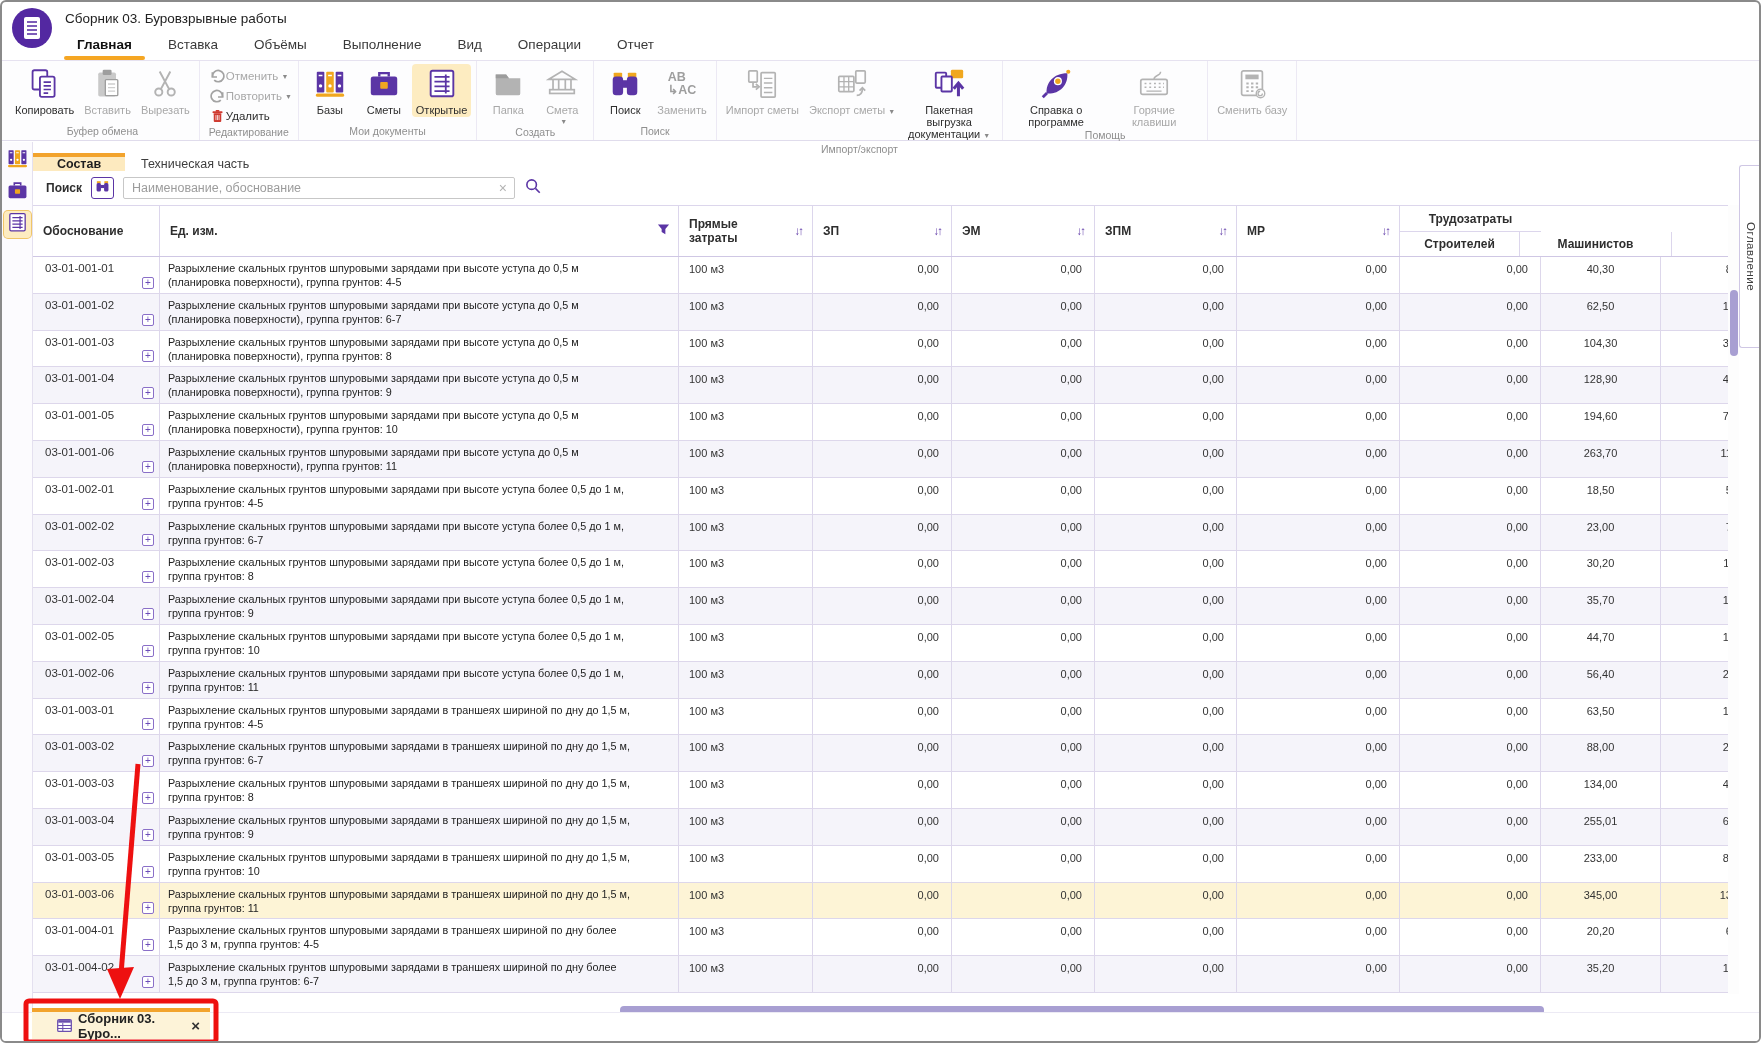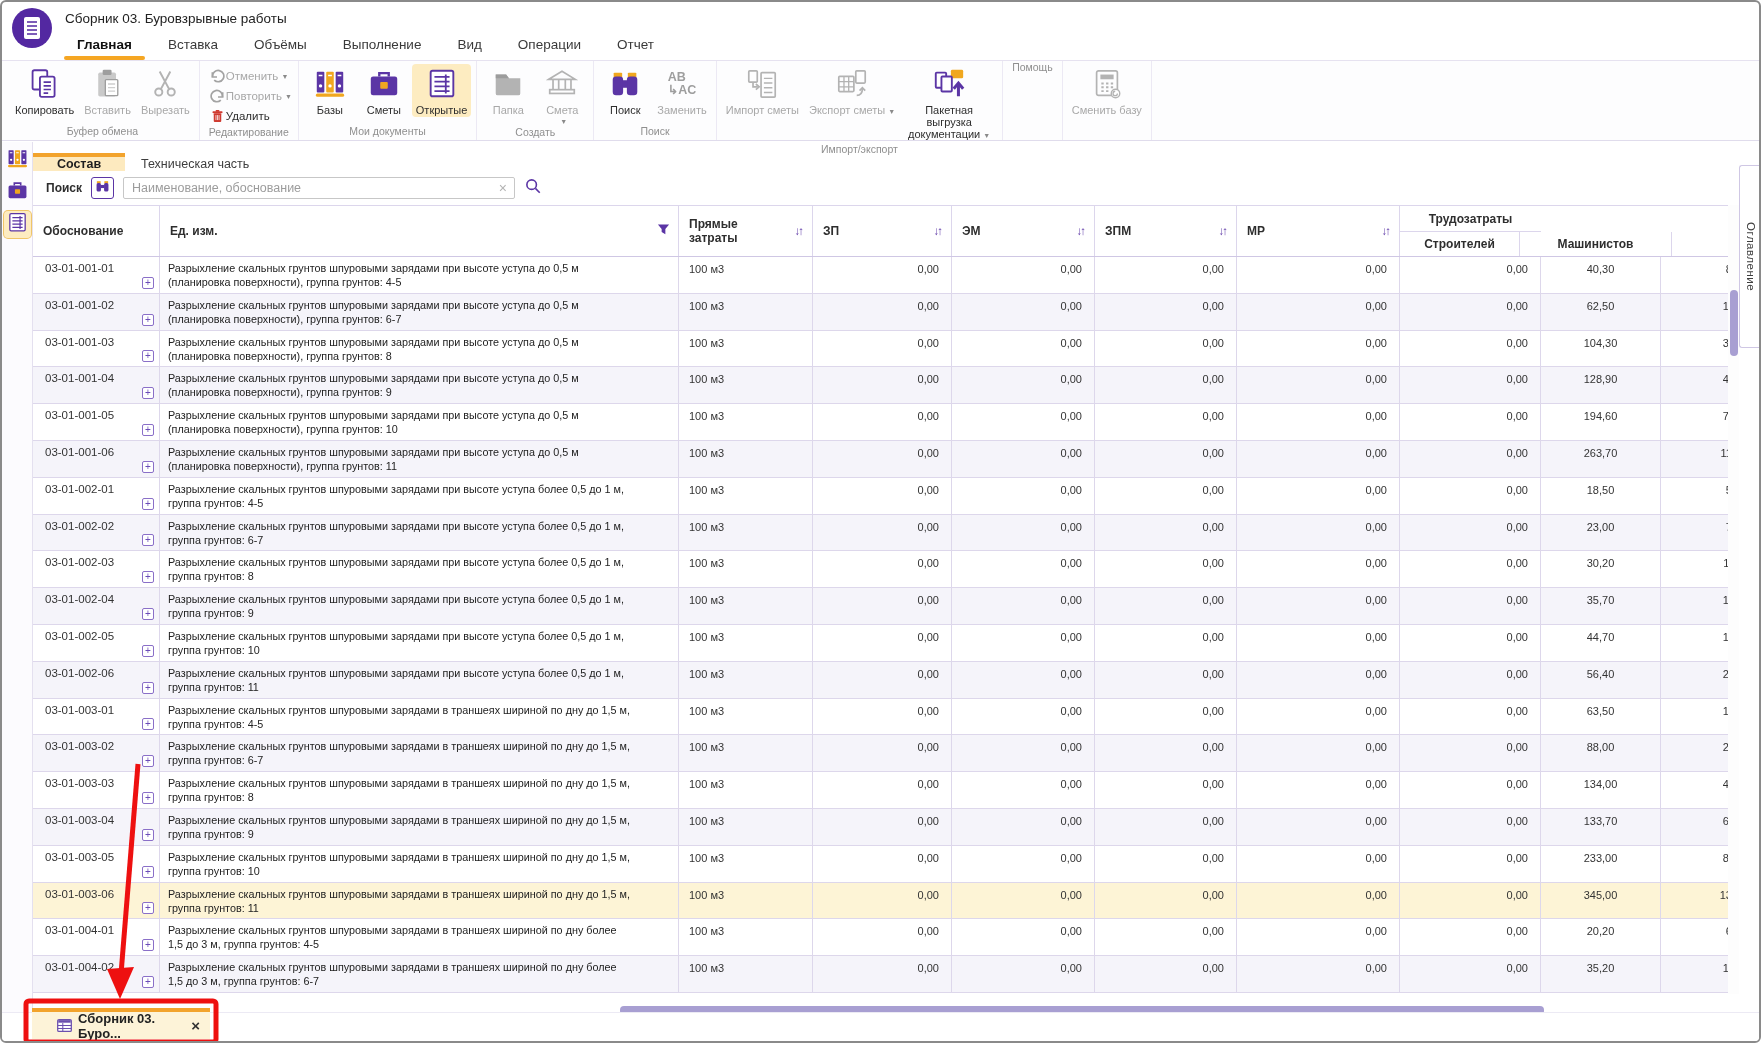--- a/index.html
+++ b/index.html
@@ -303,20 +303,43 @@
                 <path d="M28 31V19" stroke="#5b35a5" stroke-width="3.2"></path>
                 <path d="M23 23l5-6 5 6" fill="none" stroke="#5b35a5" stroke-width="3.2"></path>
               </svg>
             </div>
             <div class="rlab">Пакетная выгрузка документации<span class="caret">▼</span></div>
           </div>
         </div>
         <div class="rlabel">Импорт/экспорт</div>
       </div>
       <div class="rgroup">
+        <div class="rbtns">
+          <div class="rbtn enabled">
+            <div class="ric">
+              <svg width="34" height="34" viewBox="0 0 36 36">
+                <path d="M8 28C7 17 15 6.5 30 6.5 31 20 21 29 8 28z" fill="#5b35a5"></path>
+                <circle cx="20" cy="15" r="3.6" fill="#f0a71f" stroke="#fff" stroke-width="1.4"></circle>
+                <path d="M8.5 27.5L4 32" stroke="#5b35a5" stroke-width="3"></path>
+                <circle cx="31" cy="5" r="2.2" fill="#f0a71f"></circle>
+              </svg>
+            </div>
+            <div class="rlab">Справка о программе</div>
+          </div>
+          <div class="rbtn disabled">
+            <div class="ric">
+              <svg width="34" height="34" viewBox="0 0 36 36" fill="none" stroke="#b3b3b3" stroke-width="1.8">
+                <path d="M18 13c0-5 7-3 7-8" stroke-width="1.5"></path>
+                <rect x="4" y="13" width="28" height="16" rx="2"></rect>
+                <path d="M8 17.5h2M13 17.5h2M18 17.5h2M23 17.5h2M8 21.5h2M13 21.5h2M18 21.5h2M23 21.5h2M27.5 17.5h1M27.5 21.5h1M10 25.5h16" stroke-width="1.5"></path>
+              </svg>
+            </div>
+            <div class="rlab">Горячие клавиши</div>
+          </div>
+        </div>
         <div class="rlabel">Помощь</div>
       </div>
       <div class="rgroup">
         <div class="rbtns">
           <div class="rbtn disabled">
             <div class="ric">
               <svg width="34" height="34" viewBox="0 0 36 36" fill="none" stroke="#b3b3b3" stroke-width="1.8">
                 <rect x="7" y="4" width="22" height="26" rx="2"></rect>
                 <rect x="11" y="8" width="14" height="5" fill="#b3b3b3" stroke="none"></rect>
                 <path d="M12 17.5h2.5M17 17.5h2.5M22 17.5h2.5M12 21.5h2.5M17 21.5h2.5M22 21.5h2.5M12 25.5h2.5M17 25.5h2.5" stroke-width="2"></path>
@@ -610,21 +633,21 @@
         </div>
         <div class="t-row alt">
           <div class="td td-code"><span>03-01-003-04</span><span class="plus">+</span></div>
           <div class="td td-name">Разрыхление скальных грунтов шпуровыми зарядами в траншеях шириной по дну до 1,5 м,<br>группа грунтов: 9</div>
           <div class="td td-unit">100 м3</div>
           <div class="td td-num">0,00</div>
           <div class="td td-num">0,00</div>
           <div class="td td-num">0,00</div>
           <div class="td td-num">0,00</div>
           <div class="td td-num">0,00</div>
-          <div class="td td-center">133,70</div>
+          <div class="td td-center">255,01</div>
           <div class="td td-center">62,16</div>
         </div>
         <div class="t-row">
           <div class="td td-code"><span>03-01-003-05</span><span class="plus">+</span></div>
           <div class="td td-name">Разрыхление скальных грунтов шпуровыми зарядами в траншеях шириной по дну до 1,5 м,<br>группа грунтов: 10</div>
           <div class="td td-unit">100 м3</div>
           <div class="td td-num">0,00</div>
           <div class="td td-num">0,00</div>
           <div class="td td-num">0,00</div>
           <div class="td td-num">0,00</div>

